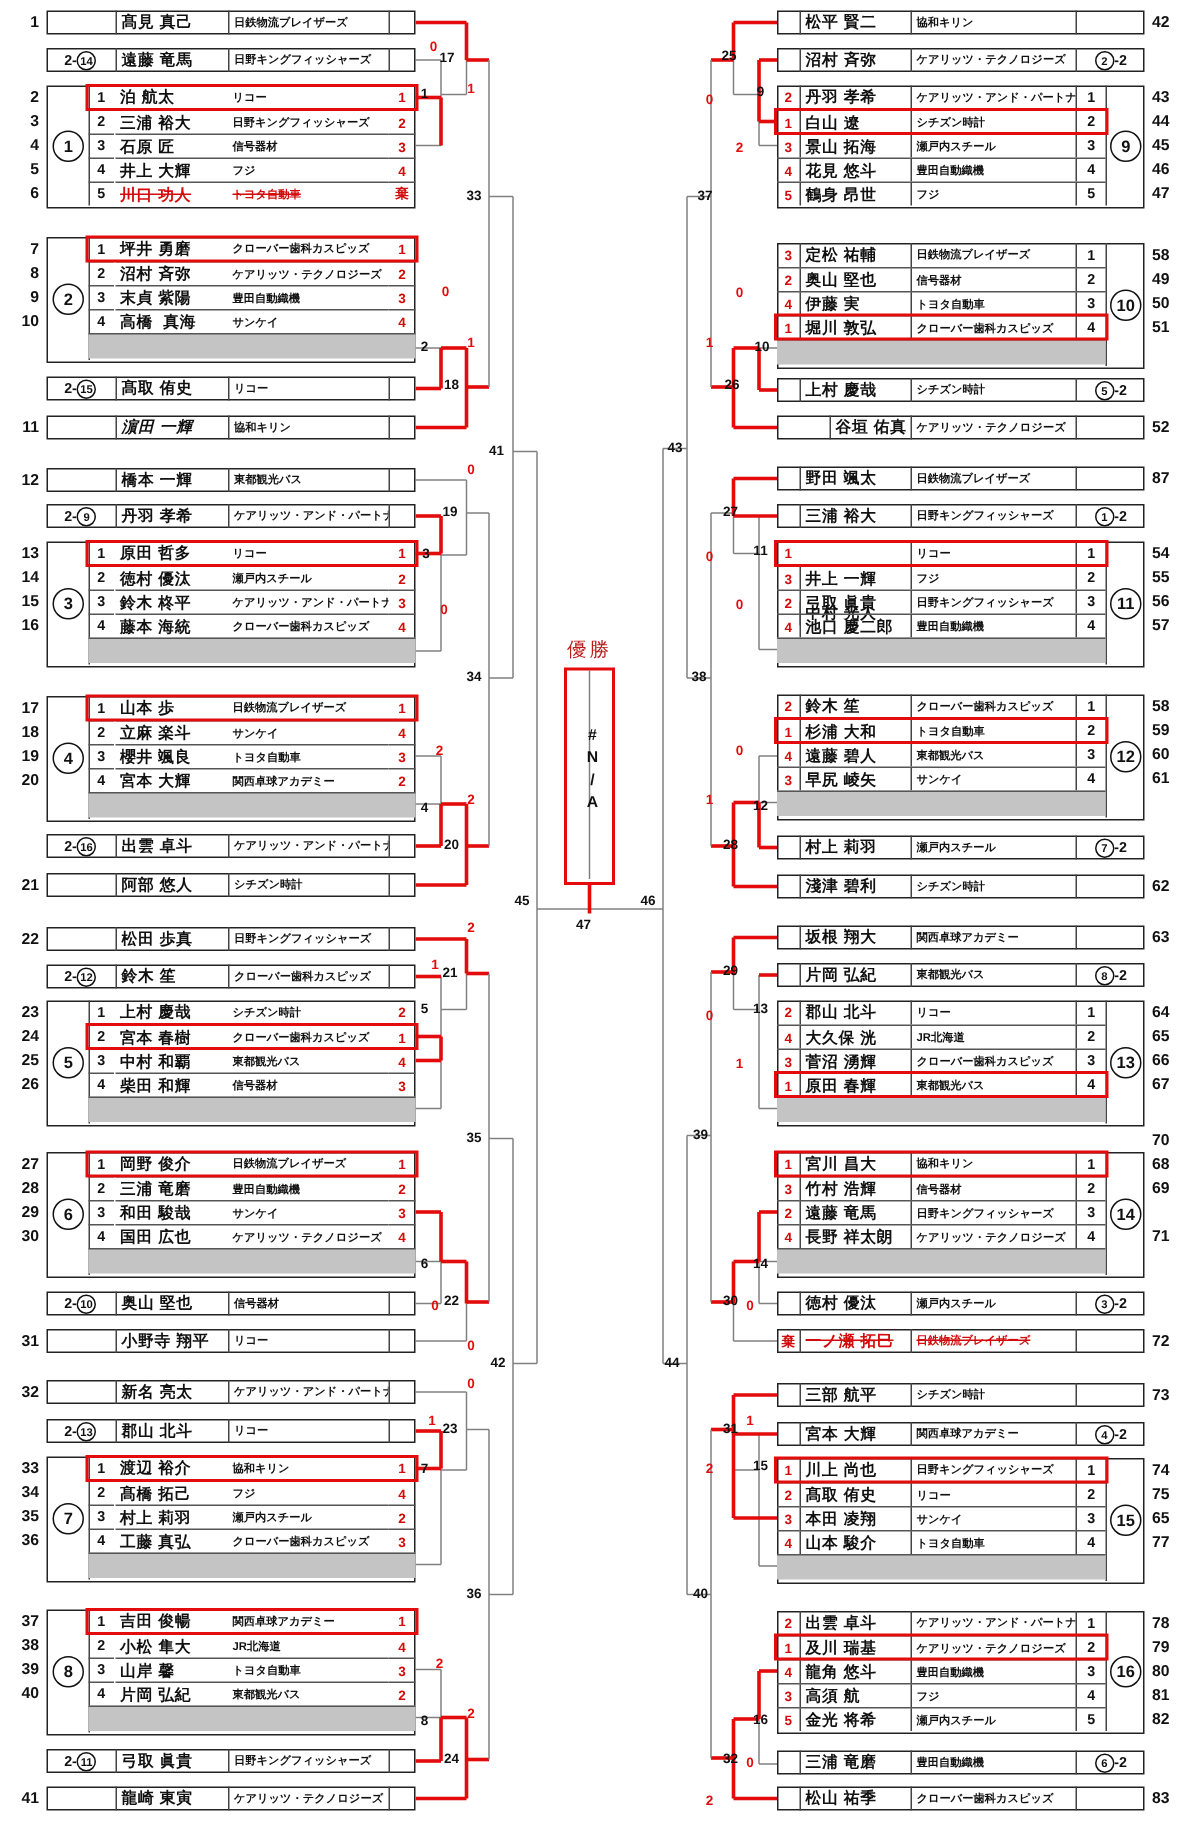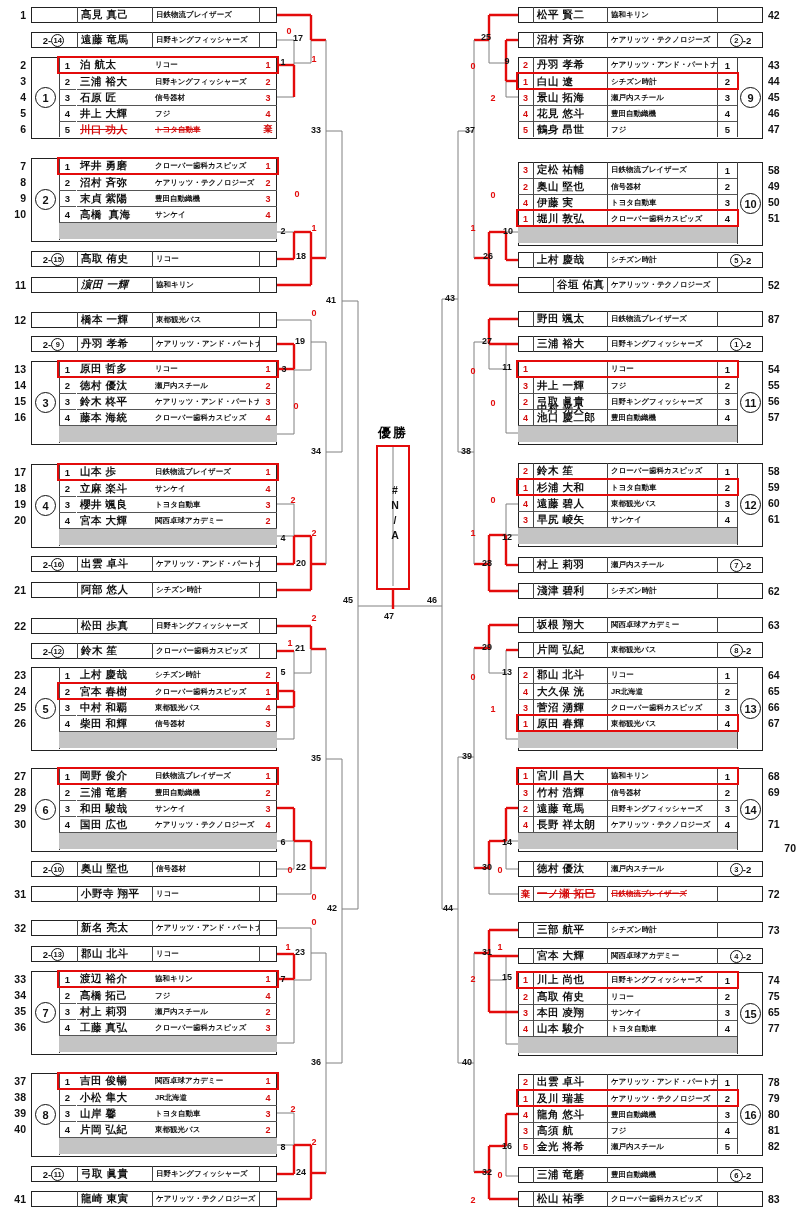--- a/index.html
+++ b/index.html
@@ -20,22 +20,22 @@
   .gray{background:#c4c4c4;}
   .wd{color:#d40b0b !important;text-decoration:line-through;}
   .wdk{color:#d40b0b !important;}
   .circ{display:inline-flex;align-items:center;justify-content:center;border:1px solid #111;border-radius:50%;
         width:11px;height:11px;font-size:7.5px;font-weight:bold;color:#111;background:#fff;}
   .gcirc{position:absolute;display:flex;align-items:center;justify-content:center;border:1.4px solid #111;border-radius:50%;
         width:19px;height:19px;font-size:11px;font-weight:bold;color:#111;background:#fff;}
   .mlabel{position:absolute;transform:translate(-50%,-50%);font-size:9px;font-weight:bold;white-space:nowrap;}
   .mk{color:#111;} .mr{color:#e30b0b;}
   .winbox{position:absolute;border:2px solid #e30b0b;box-sizing:border-box;background:transparent;z-index:5;}
-  .champ-title{position:absolute;left:363px;top:424px;width:60px;text-align:center;color:#000000;
-               font-size:13px;font-weight:bold;letter-spacing:2px;}
+  .champ-title{position:absolute;left:363px;top:424px;width:60px;text-align:center;color:#b91c1c;
+               font-size:13px;font-weight:normal;letter-spacing:2px;}
   .champ-box{position:absolute;left:376px;top:445px;width:34px;height:145px;border:2.4px solid #e30b0b;box-sizing:border-box;z-index:4;background:transparent;}
   .champ-na{position:absolute;left:386px;top:483px;width:18px;text-align:center;font-size:10.5px;font-weight:bold;color:#111;line-height:15px;z-index:5;}
 </style>
 </head>
 <body>
 
 <div id="stage">
   <svg id="lines" width="800" height="1214">
       <line x1="277" y1="40" x2="294" y2="40" stroke="#808080" stroke-width="1"></line>
       <line x1="294" y1="40" x2="294" y2="97" stroke="#808080" stroke-width="1"></line>
@@ -746,21 +746,21 @@
       <div class="row seq" style="left: 768px; top: 768px; width: 28px; height: 16px; line-height: 16px;">68</div>
       <div class="row ct bt rknum" style="left: 518px; top: 784px; width: 15px; height: 16px;">3</div>
       <div class="row ct bt nm bl" style="left: 533px; top: 784px; width: 74px; height: 16px;">竹村 浩輝</div>
       <div class="row ct bt tm bl" style="left: 607px; top: 784px; width: 110px; height: 16px;">信号器材</div>
       <div class="row ct bt num bl" style="left: 717px; top: 784px; width: 20px; height: 16px;">2</div>
       <div class="row seq" style="left: 768px; top: 784px; width: 28px; height: 16px; line-height: 16px;">69</div>
       <div class="row ct bt rknum" style="left: 518px; top: 800px; width: 15px; height: 16px;">2</div>
       <div class="row ct bt nm bl" style="left: 533px; top: 800px; width: 74px; height: 16px;">遠藤 竜馬</div>
       <div class="row ct bt tm bl" style="left: 607px; top: 800px; width: 110px; height: 16px;">日野キングフィッシャーズ</div>
       <div class="row ct bt num bl" style="left: 717px; top: 800px; width: 20px; height: 16px;">3</div>
-      <div class="row seq" style="left: 768px; top: 840px; width: 28px; height: 16px; line-height: 16px; text-align: right;">70</div>
+      <div class="row seq" style="left: 768px; top: 752px; width: 28px; height: 16px; line-height: 16px;">70</div>
       <div class="row ct bt rknum" style="left: 518px; top: 816px; width: 15px; height: 16px;">4</div>
       <div class="row ct bt nm bl" style="left: 533px; top: 816px; width: 74px; height: 16px;">長野 祥太朗</div>
       <div class="row ct bt tm bl" style="left: 607px; top: 816px; width: 110px; height: 16px;">ケアリッツ・テクノロジーズ</div>
       <div class="row ct bt num bl" style="left: 717px; top: 816px; width: 20px; height: 16px;">4</div>
       <div class="row seq" style="left: 768px; top: 816px; width: 28px; height: 16px; line-height: 16px;">71</div>
       <div class="row gray bt" style="left: 518px; top: 832px; width: 219px; height: 17px;"></div>
       <div class="gcirc" style="left: 740px; top: 799px;">14</div>
       <div class="row cellbox" style="left: 518px; top: 861px; width: 245px; height: 16px;"></div>
       <div class="row ct rknum" style="left: 518px; top: 861px; width: 15px; height: 16px;"></div>
       <div class="row ct nm bl" style="left: 533px; top: 861px; width: 74px; height: 16px;">徳村 優汰</div>

